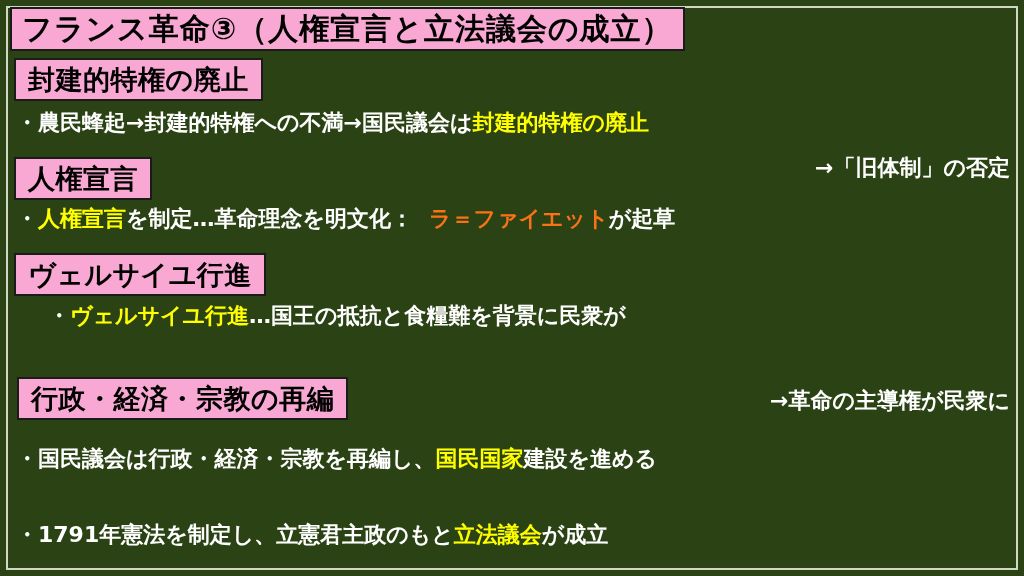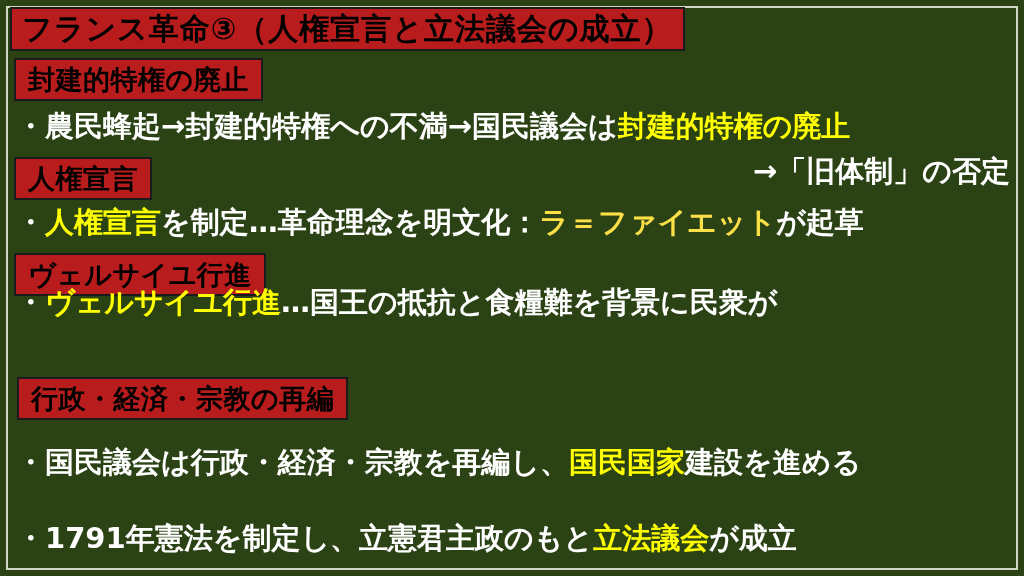--- a/index.html
+++ b/index.html
@@ -24,21 +24,21 @@
     right: 6px;
     bottom: 6px;
     border: 2px solid #cfd8c4;
     pointer-events: none;
     box-sizing: border-box;
   }
 
   
   .box {
     position: absolute;
-    background: #b91c1c;
+    background: #f9a8d4;
     border: 2px solid #1b1b1b;
     color: #000000;
     font-weight: bold;
     display: flex;
     align-items: center;
     box-sizing: border-box;
     white-space: nowrap;
     letter-spacing: 0.5px;
   }
   .title-box {
@@ -53,29 +53,29 @@
     height: 43px;
     padding: 0 12px;
     font-size: 27px;
   }
 
   
   .line {
     position: absolute;
     color: #ffffff;
     font-weight: bold;
-    font-size: 29px;
+    font-size: 22px;
     white-space: nowrap;
     line-height: 1;
     box-sizing: border-box;
   }
   .line.left  { left: 16px; }
   .line.right { right: 14px; text-align: right; }
   .hl   { color: #ffff00; }
-  .hl2  { color: #fde047; }
+  .hl2  { color: #f97316; margin-left: 16px; }
 </style>
 </head>
 <body>
 
 <div id="slide">
 
   <div id="frame"></div>
 
   <div class="box title-box">フランス革命③（人権宣言と立法議会の成立）</div>
 
@@ -90,25 +90,28 @@
   </div>
 
   <div class="box head-box" style="left:14px; top:157px;">人権宣言</div>
 
   <div class="line left" style="top:208px;">
     <span>・</span><span class="hl">人権宣言</span><span>を制定…革命理念を明文化：</span><span class="hl2">ラ＝ファイエット</span><span>が起草</span>
   </div>
 
   <div class="box head-box" style="left:14px; top:253px;">ヴェルサイユ行進</div>
 
-  <div class="line left" style="top:288px;">
+  <div class="line left" style="top:305px;margin-left:32px;">
     <span>・</span><span class="hl">ヴェルサイユ行進</span><span>…国王の抵抗と食糧難を背景に民衆が</span>
   </div>
 
 
+  <div class="line right" style="top:390px;">
+    <span>→革命の主導権が民衆に</span>
+  </div>
 
   <div class="box head-box" style="left:17px; top:377px;text-align:center;">行政・経済・宗教の再編</div>
 
   <div class="line left" style="top:432px;margin-top:16px;">
     <span>・国民議会は行政・経済・宗教を再編し、</span><span class="hl">国民国家</span><span>建設を進める</span>
   </div>
 
 
   <div class="line left" style="top:524px;">
     <span>・1791年憲法を制定し、立憲君主政のもと</span><span class="hl">立法議会</span><span>が成立</span>

